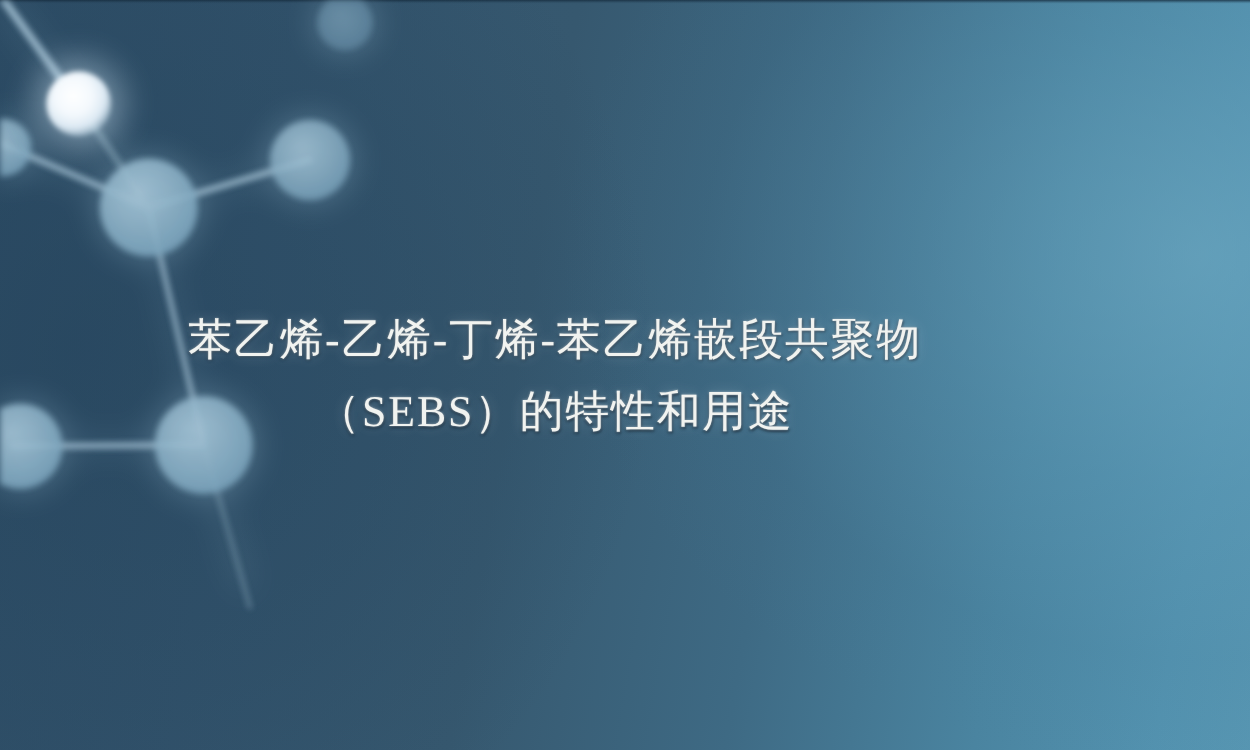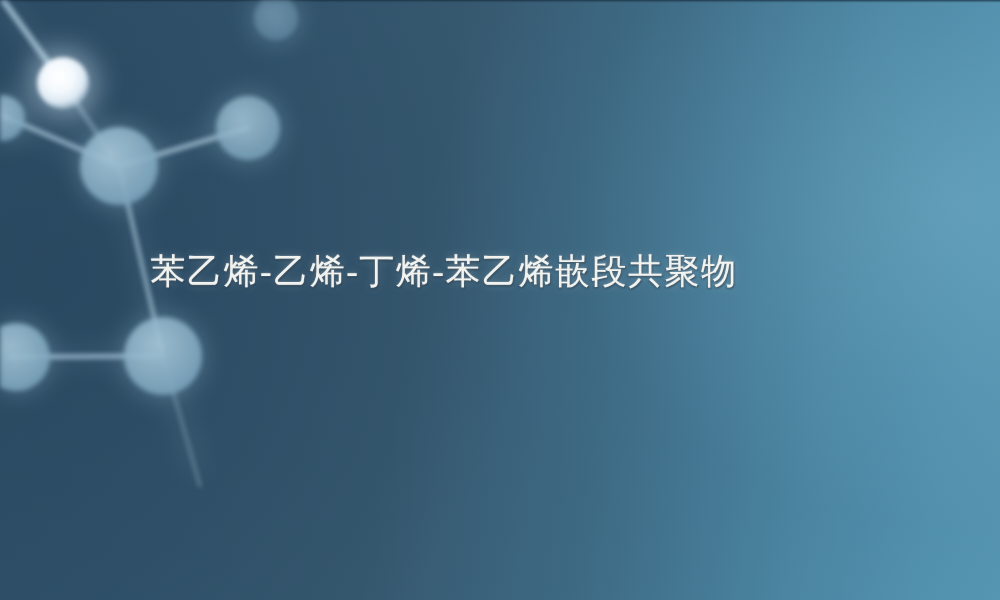--- a/index.html
+++ b/index.html
@@ -180,15 +180,16 @@
       <circle cx="276" cy="18" r="22" fill="url(#nodeFillFaint)" opacity="0.55"></circle>
       <circle cx="163" cy="356" r="39" fill="url(#nodeFill)" opacity="0.88"></circle>
       <circle cx="16" cy="357" r="34" fill="url(#nodeFill)" opacity="0.88"></circle>
     </g>
   </svg>
 
   <div class="bright-node"></div>
 
   <div class="title-block">
     <span class="title-line line1">苯乙烯-乙烯-丁烯-苯乙烯嵌段共聚物</span>
+    <span class="title-line line2">（SEBS）的特性和用途</span>
   </div>
 
 </div>
 
 </body></html>

